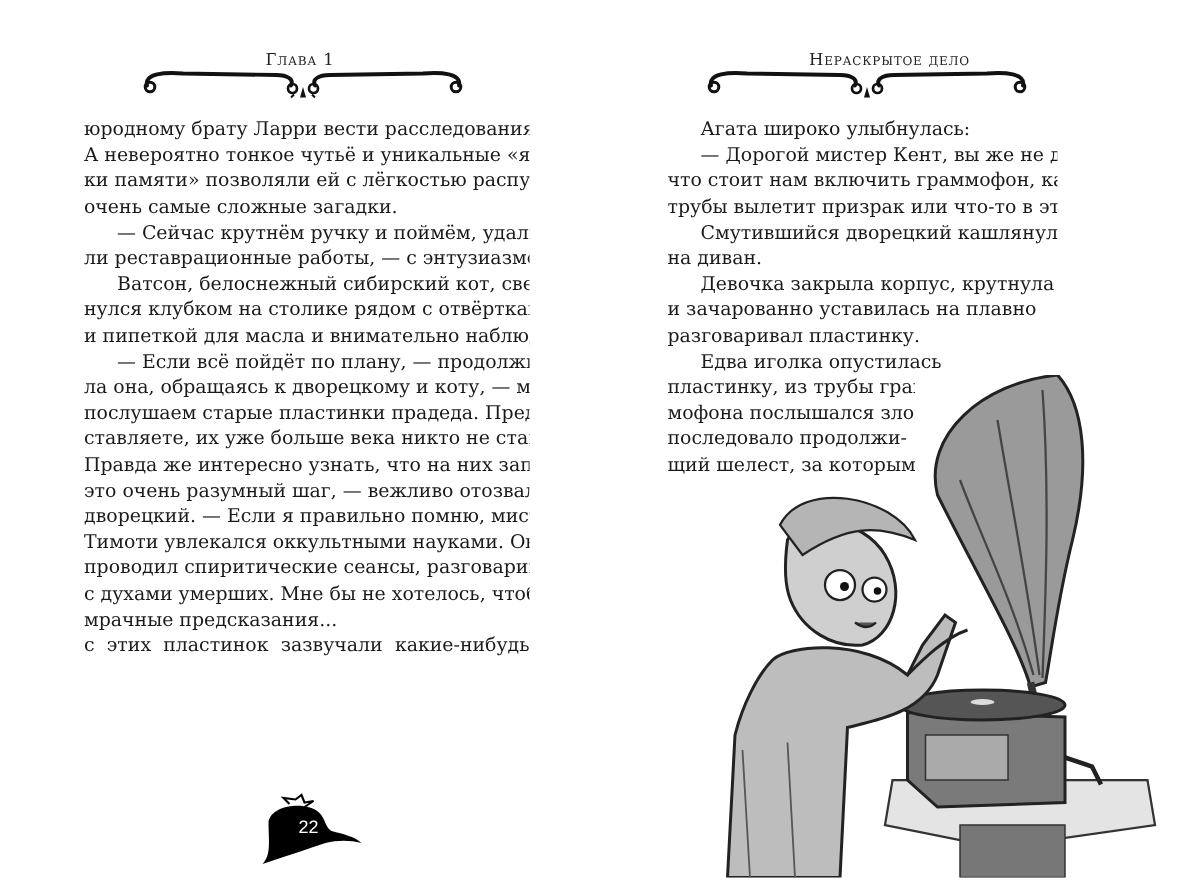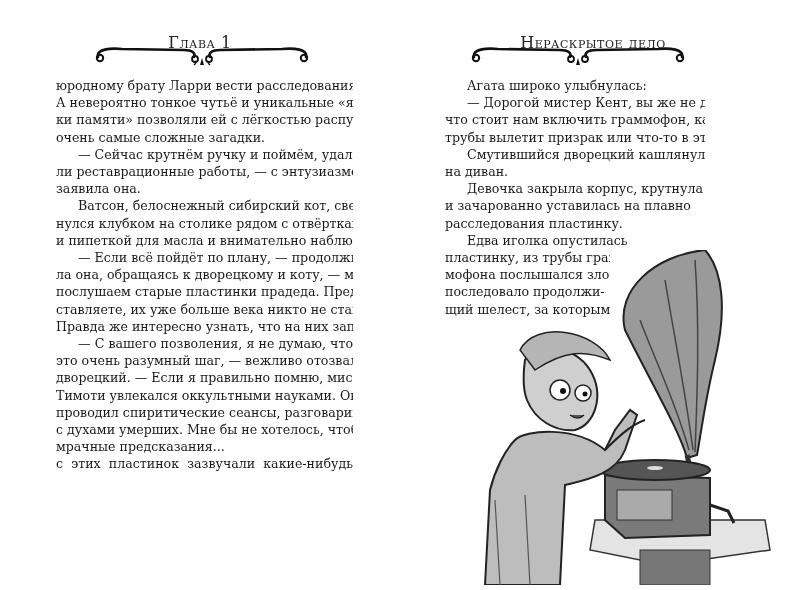--- a/index.html
+++ b/index.html
@@ -1,21 +1,21 @@
 <!DOCTYPE html>
 <html><head>
 <meta charset="utf-8">
 <style>
   html, body { margin:0; padding:0; }
   body { width:787px; height:590px; background:#ffffff; position:relative; overflow:hidden;
          font-family:"DejaVu Serif", "Liberation Serif", serif; color:#1a1a1a; }
   .page { position:absolute; top:0; height:590px; }
   .page.left { left:0; width:393px; }
   .page.right { left:393px; width:394px; }
-  .running-head { position:absolute; top:33px; font-size:16px; letter-spacing:0.5px;
+  .running-head { position:absolute; top:33px; font-size:11px; letter-spacing:0.5px;
                   font-variant:small-caps; text-align:center; color:#222; }
   .page.left .running-head { left:90px; width:220px; }
   .page.right .running-head { left:80px; width:240px; }
   .ornament { position:absolute; top:45px; }
   .page.left .ornament { left:92px; }
   .page.right .ornament { left:75px; }
   .body-text { position:absolute; font-size:12.6px; line-height:17.2px; text-align:justify; }
   .page.left .body-text { left:56px; top:77px; width:297px; }
   .page.right .body-text { left:52px; top:77px; width:260px; }
   .line { display:block; text-align:justify; text-align-last:justify; white-space:nowrap; overflow:hidden; }
@@ -41,38 +41,43 @@
     <path d="M110 13 L 108 20 L 112 20 Z" fill="#111"></path>
     <path d="M104 18 l -2 2 M116 18 l 2 2" stroke="#111" stroke-width="1.4"></path>
   </svg>
   <div class="body-text" id="left-body">
       <span class="line">юродному брату Ларри вести расследования.</span>
       <span class="line">А невероятно тонкое чутьё и уникальные «ящи-</span>
       <span class="line">ки памяти» позволяли ей с лёгкостью распуты-</span>
       <span class="line last">очень самые сложные загадки.</span>
       <span class="line indent">— Сейчас крутнём ручку и поймём, удались</span>
       <span class="line">ли реставрационные работы, — с энтузиазмом</span>
-      <span class="line last">заявила она.</span>
       <span class="line indent">Ватсон, белоснежный сибирский кот, свер-</span>
       <span class="line">нулся клубком на столике рядом с отвёртками</span>
       <span class="line">и пипеткой для масла и внимательно наблюдал</span>
       <span class="line indent">— Если всё пойдёт по плану, — продолжи-</span>
       <span class="line">ла она, обращаясь к дворецкому и коту, — мы</span>
       <span class="line">послушаем старые пластинки прадеда. Пред-</span>
       <span class="line">ставляете, их уже больше века никто не ставил.</span>
       <span class="line">Правда же интересно узнать, что на них запи-</span>
-      <span class="line indent">— С вашего позволения, я не думаю, что</span>
       <span class="line">это очень разумный шаг, — вежливо отозвался</span>
       <span class="line">дворецкий. — Если я правильно помню, мистер</span>
       <span class="line">Тимоти увлекался оккультными науками. Он</span>
       <span class="line">проводил спиритические сеансы, разговаривал</span>
       <span class="line">с духами умерших. Мне бы не хотелось, чтобы</span>
       <span class="line last">мрачные предсказания...</span>
       <span class="line">с этих пластинок зазвучали какие-нибудь</span>
     </div>
+  <div class="folio">
+    <svg width="80" height="52" viewBox="0 0 80 52">
+      <path d="M14 20 C 16 8, 40 6, 48 14 C 52 18, 52 24, 56 26 C 64 28, 72 30, 76 34 C 68 32, 60 32, 52 34 C 40 38, 28 42, 10 48 C 16 42, 14 32, 14 20 Z" fill="#000"></path>
+      <path d="M28 8 l -4 -4 l 8 1 l 4 -3 l 2 5 l 6 -1 l -6 4" fill="none" stroke="#000" stroke-width="1.4"></path>
+    </svg>
+    <span class="folio-num">22</span>
+  </div>
 </div>
 
 <div class="page right">
   <div class="running-head">Нераскрытое дело</div>
   <svg class="ornament" width="220" height="22" viewBox="0 0 220 22">
     <path d="M6 12 C 4 4, 18 3, 30 4 L 92 5 C 100 5, 104 8, 102 12" fill="none" stroke="#111" stroke-width="2.6" stroke-linecap="round"></path>
     <circle cx="8" cy="13" r="3.2" fill="none" stroke="#111" stroke-width="2"></circle>
     <path d="M118 12 C 116 8, 120 5, 128 5 L 190 4 C 202 3, 216 4, 214 12" fill="none" stroke="#111" stroke-width="2.6" stroke-linecap="round"></path>
     <circle cx="212" cy="13" r="3.2" fill="none" stroke="#111" stroke-width="2"></circle>
     <circle cx="103" cy="14" r="3" fill="none" stroke="#111" stroke-width="1.8"></circle>
@@ -81,21 +86,21 @@
   </svg>
   <div class="body-text" id="right-body">
       <span class="line indent last">Агата широко улыбнулась:</span>
       <span class="line indent">— Дорогой мистер Кент, вы же не думаете,</span>
       <span class="line">что стоит нам включить граммофон, как из</span>
       <span class="line">трубы вылетит призрак или что-то в этом роде?</span>
       <span class="line indent">Смутившийся дворецкий кашлянул и уселся</span>
       <span class="line last">на диван.</span>
       <span class="line indent">Девочка закрыла корпус, крутнула ручку</span>
       <span class="line last">и зачарованно уставилась на плавно</span>
-      <span class="line last">расследования пластинку.</span>
+      <span class="line last">разговаривал пластинку.</span>
       <span class="line indent" style="width: 165px;">Едва иголка опустилась на</span>
       <span class="line" style="width: 165px;">пластинку, из трубы грам-</span>
       <span class="line" style="width: 165px;">мофона послышался злове-</span>
       <span class="line last" style="width: 165px;">последовало продолжи-</span>
       <span class="line" style="width: 165px;">щий шелест, за которым</span>
     </div>
 
   <svg class="illustration" viewBox="0 0 310 335">
 
     <path d="M160 80 C 150 40, 190 5, 240 0 C 258 20, 262 60, 250 110 C 240 150, 235 190, 232 205 L 222 208 C 214 180, 190 140, 160 80 Z" fill="#9a9a9a" stroke="#222" stroke-width="2"></path>

